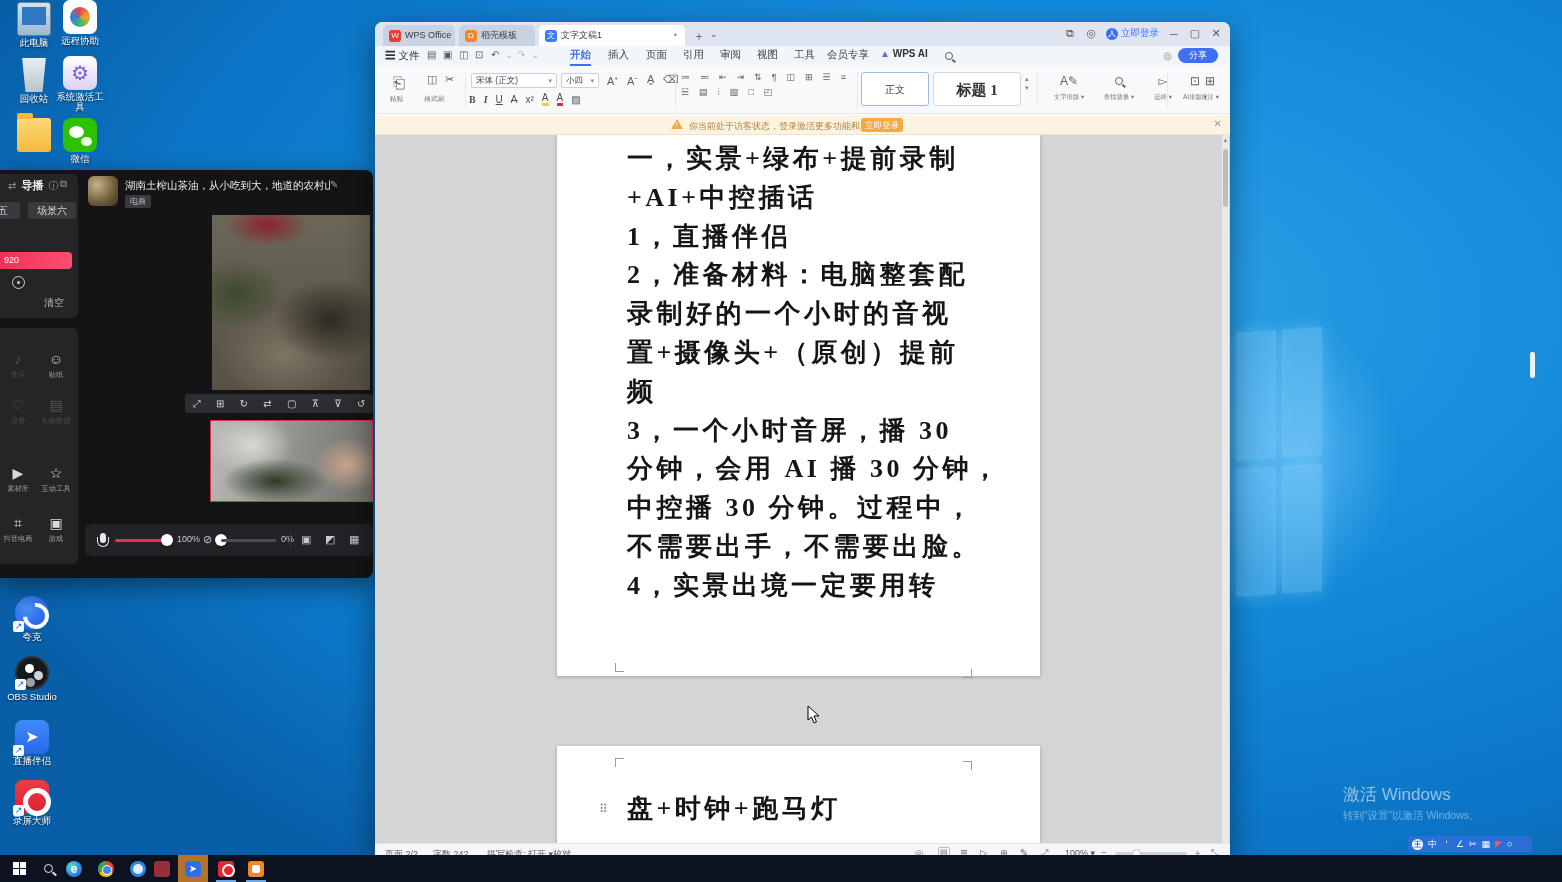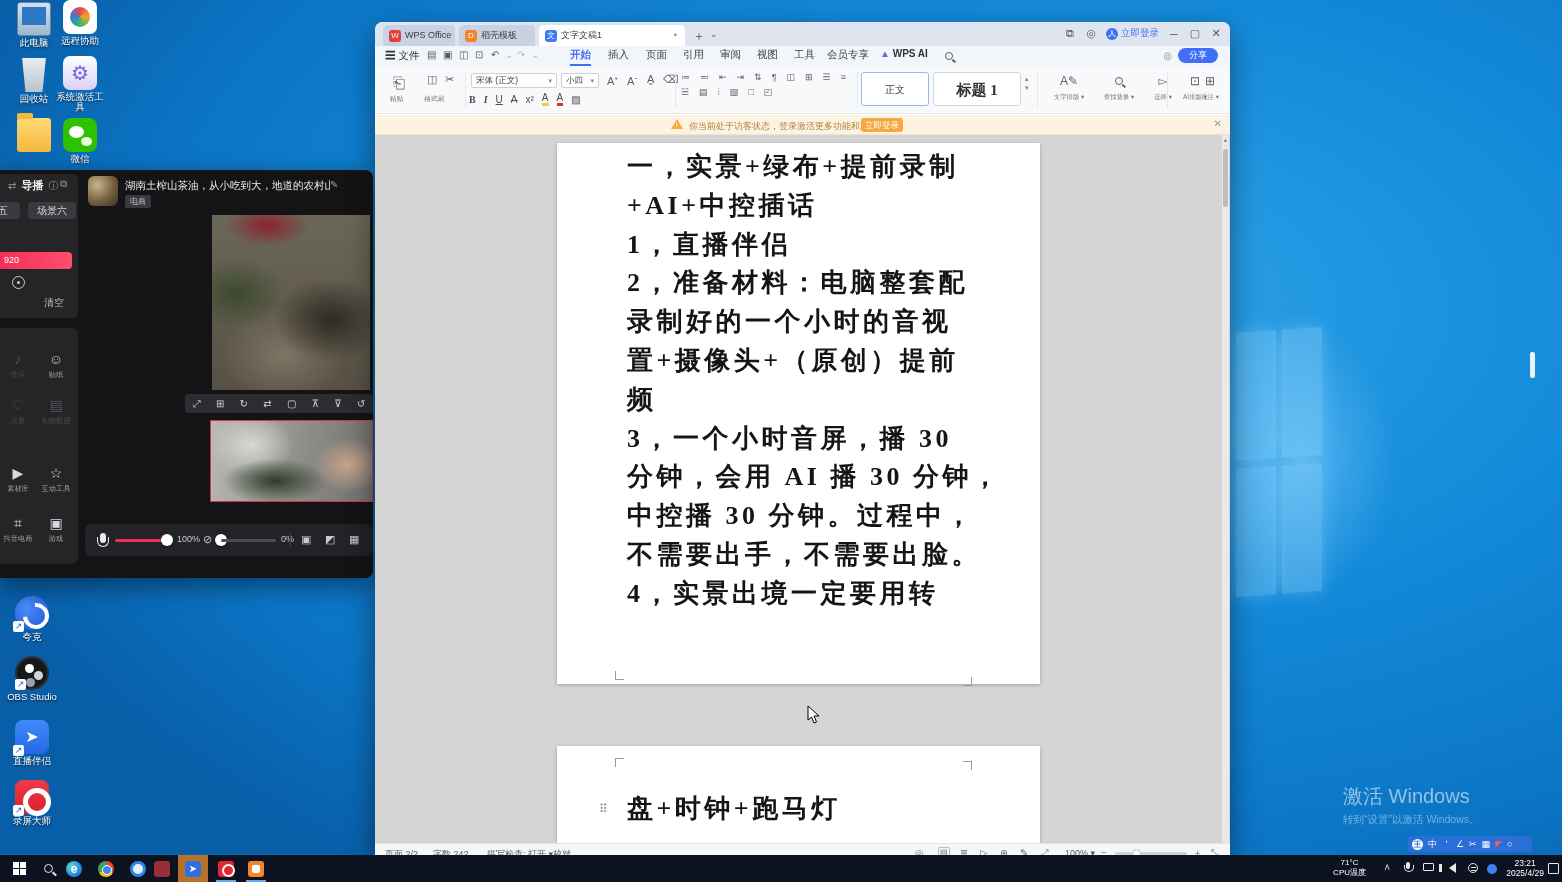--- a/index.html
+++ b/index.html
@@ -12,21 +12,21 @@
   .wl-glow { position:absolute; left:1170px; top:280px; width:260px; height:360px;
     background: radial-gradient(closest-side, rgba(120,205,255,.55), rgba(120,205,255,0) 75%); filter:blur(6px); }
   .winlogo { position:absolute; left:1236px; top:330px; width:88px; height:270px; transform:skewY(-4deg); }
   .winlogo div { position:absolute; background:rgba(170,225,255,.30); box-shadow:0 0 18px rgba(170,225,255,.35); }
   .wl-p1 { left:0; top:0; width:40px; height:128px; }
   .wl-p2 { left:46px; top:0; width:40px; height:128px; }
   .wl-p3 { left:0; top:136px; width:40px; height:128px; }
   .wl-p4 { left:46px; top:136px; width:40px; height:128px; }
 
   .watermark { position:absolute; left:1343px; top:783px; color:rgba(255,255,255,.55); }
-  .watermark .l1 { font-size:20px; }
+  .watermark .l1 { font-size:17px; }
   .watermark .l2 { font-size:10.5px; color:rgba(255,255,255,.42); margin-top:3px; }
   .edge-handle { position:absolute; left:1530px; top:352px; width:5px; height:26px; background:rgba(255,255,255,.9); border-radius:2px; }
 
   
   .dicon { position:absolute; width:56px; text-align:center; cursor:default; }
   .dicon .img { width:34px; height:34px; margin:0 auto; position:relative; }
   .dicon .lbl { margin-top:2px; font-size:9.5px; color:#fff; text-shadow:0 1px 2px rgba(0,0,0,.8); line-height:10px; }
   .ico-pc { background:linear-gradient(#cfe3f2,#9db8cc); border:1px solid #6d8299; border-radius:3px; }
   .ico-pc:after { content:""; position:absolute; left:4px; top:4px; right:4px; bottom:10px; background:#2f77c2; }
   .ico-remote { background:#fff; border-radius:7px; }
@@ -147,21 +147,21 @@
 
   .notice { position:absolute; left:0; top:93px; width:100%; height:20px; background:#fdf3e2; border-bottom:1px solid #f2e3c6; }
   .n-warn { position:absolute; left:296px; top:4px; width:0; height:0; border-left:6px solid transparent; border-right:6px solid transparent; border-bottom:10px solid #f5a93f; }
   .n-warn:after { content:"!"; position:absolute; left:-1.5px; top:2px; font-size:7px; color:#fff; }
   .n-txt { position:absolute; left:314px; top:4.5px; font-size:9px; color:#b0813c; }
   .n-btn { position:absolute; left:486px; top:3px; width:42px; height:14px; background:#f5a93f; border-radius:3px; color:#fff; font-size:8.5px; text-align:center; line-height:14px; }
   .n-close { position:absolute; right:8px; top:3px; color:#999; font-size:10px; }
 
   .docarea { position:absolute; left:0; top:113px; width:855px; height:708px; background:#d5d5d5; overflow:hidden; }
   .page { position:absolute; left:182px; width:483px; background:#fff; box-shadow:0 1px 4px rgba(0,0,0,.25); }
-  .page1 { top:8px; height:541px; }
+  .page1 { top:0; height:541px; }
   .page2 { top:611px; height:97px; }
   .dtext { position:absolute; left:70px; width:350px; font-family:"Liberation Serif",serif; font-weight:600; font-size:26px; color:#151515; letter-spacing:3.5px; line-height:38.8px; white-space:nowrap; }
   .p1text { top:5px; }
   .p2text { top:44px; }
   .cmark { position:absolute; width:9px; height:9px; border-color:#9a9a9a; border-style:solid; border-width:0; }
   .cm-bl { border-left-width:1px; border-bottom-width:1px; }
   .cm-br { border-right-width:1px; border-bottom-width:1px; }
   .cm-tl { border-left-width:1px; border-top-width:1px; }
   .cm-tr { border-right-width:1px; border-top-width:1px; }
   .phandle { position:absolute; left:42px; top:56px; color:#8a8a8a; font-size:12px; }
@@ -579,39 +579,20 @@
       </div>
     <div class="tb-it" style="left:212px;width:28px">
         <div class="ic-redo"></div>
         <div class="runline"></div>
       </div>
     <div class="tb-it" style="left:242px;width:28px">
         <div class="ic-orsq"></div>
         <div class="runline"></div>
       </div>
 
-    <div class="tray" style="width:260px">
-      <div class="tr-temp">
-        <div>71°C</div>
-        <div>CPU温度</div>
-      </div>
-      <div class="tr-it" style="right:172px">˄</div>
-      <div class="trmic" style="right:152px"></div>
-      <div class="trdisp" style="right:128px"></div>
-      <div class="trspk" style="right:106px"></div>
-      <div class="trnet" style="right:84px"></div>
-      <div class="tb-it" style="right:62px;width:16px">
-          <div class="bluedot"></div>
-        </div>
-      <div class="tr-clock">
-        <div>23:21</div>
-        <div>2025/4/29</div>
-      </div>
-      <div class="tr-notif"></div>
-    </div>
   </div>
 
   <div class="ime">
     <span class="logo">王</span>
     <span>中</span>
     <span>＇</span>
     <span>∠</span>
     <span>✂</span>
     <span>▦</span>
     <span class="red">◤</span>

